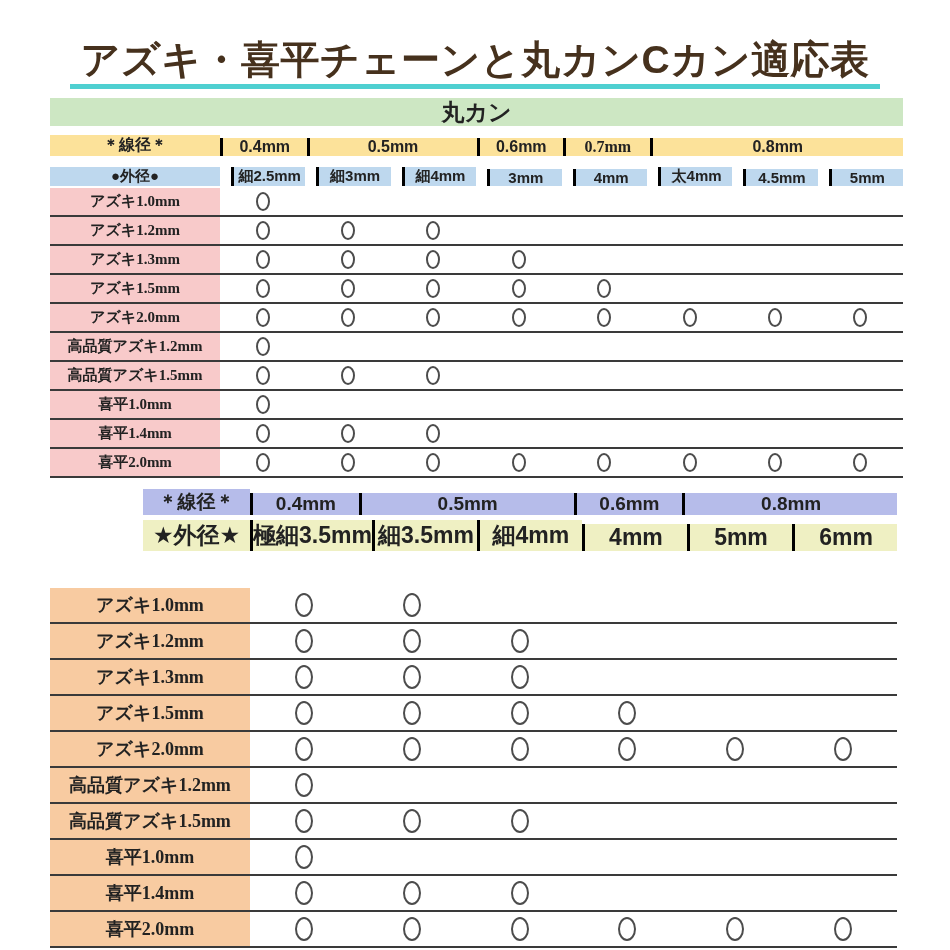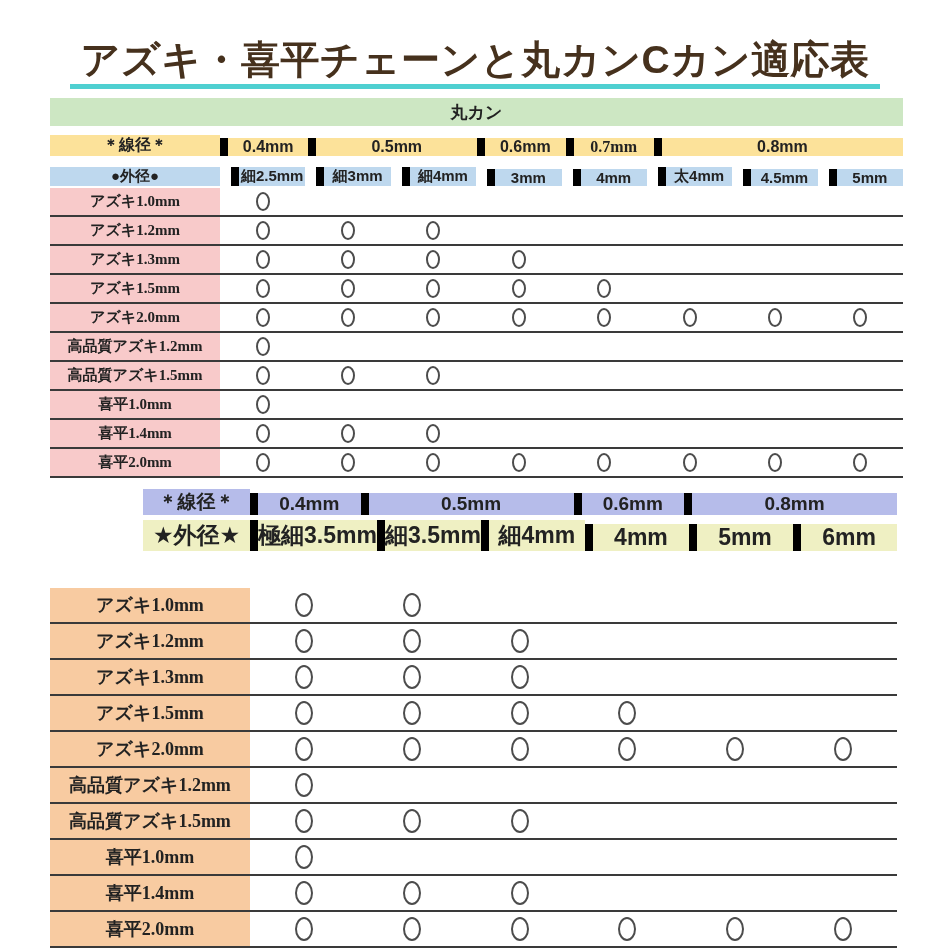--- a/index.html
+++ b/index.html
@@ -12,29 +12,29 @@
     font-size:39px;line-height:1.15;font-weight:bold;color:var(--title_text);
     border-bottom:5px solid var(--title_underline);letter-spacing:.5px;white-space:nowrap;}
 
   
   .thead,.tbody{position:absolute;}
   .trow{display:flex;align-items:flex-end;}
   .title-row{display:flex;align-items:center;justify-content:center;font-weight:bold;color:#222;}
   .cell{flex:1 1 0;box-sizing:border-box;display:flex;align-items:center;justify-content:center;
     font-weight:bold;color:#222;white-space:nowrap;}
   .label-cell{flex:0 0 var(--lw);}
-  .sep{border-left:8px solid #000000;}
+  .sep{border-left:3px solid #000000;}
   .drow{display:flex;box-sizing:border-box;border-bottom:2px solid var(--row_line);background:#fff;font-family:Liberation Serif, serif;}
   .rlabel{flex:0 0 var(--lw);}
   .mark{display:inline-block;border:2px solid #4c4c4c;border-radius:50%;box-sizing:border-box;}
 
   
   #thead-0{left:50px;top:98px;width:853px;--lw:170px;}
   #tbody-0{left:50px;top:188px;width:853px;--lw:170px;}
-  .t0 .title-row{height:28px;margin-bottom:2px;background:var(--green);font-size:17px;}
+  .t0 .title-row{height:28px;margin-bottom:2px;background:var(--green);font-size:23px;}
   .t0 .wire-row{height:28px;margin-bottom:2px;}
   .t0 .wire-row .cell{background:var(--yellow);font-size:16px;}
   .t0 .outer-row{height:28px;gap:11px;}
   .t0 .outer-row .cell{background:var(--blue);font-size:15px;}
   .t0 .drow{height:29px;font-size:15px;}
   .t0 .rlabel{background:var(--pink);}
   .t0 .mark{width:14px;height:19px;}
 
   
   #thead-1{left:143px;top:482px;width:754px;--lw:107px;}

